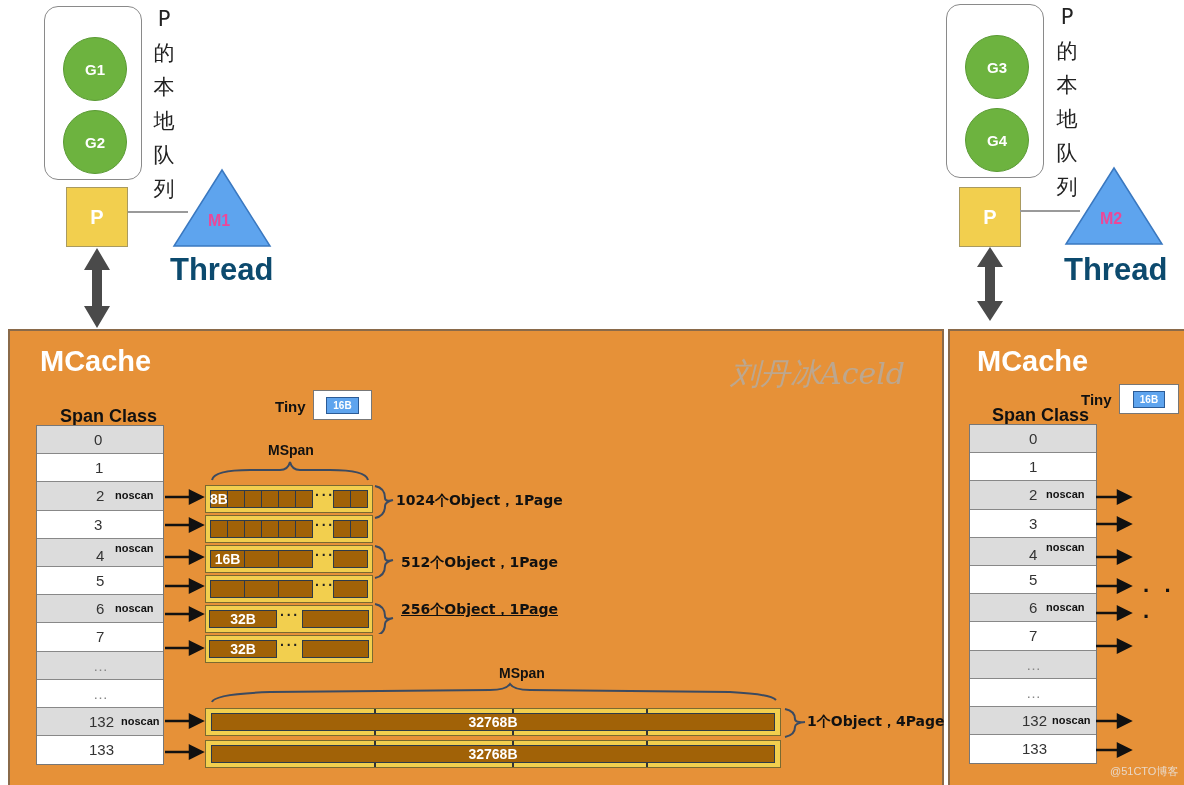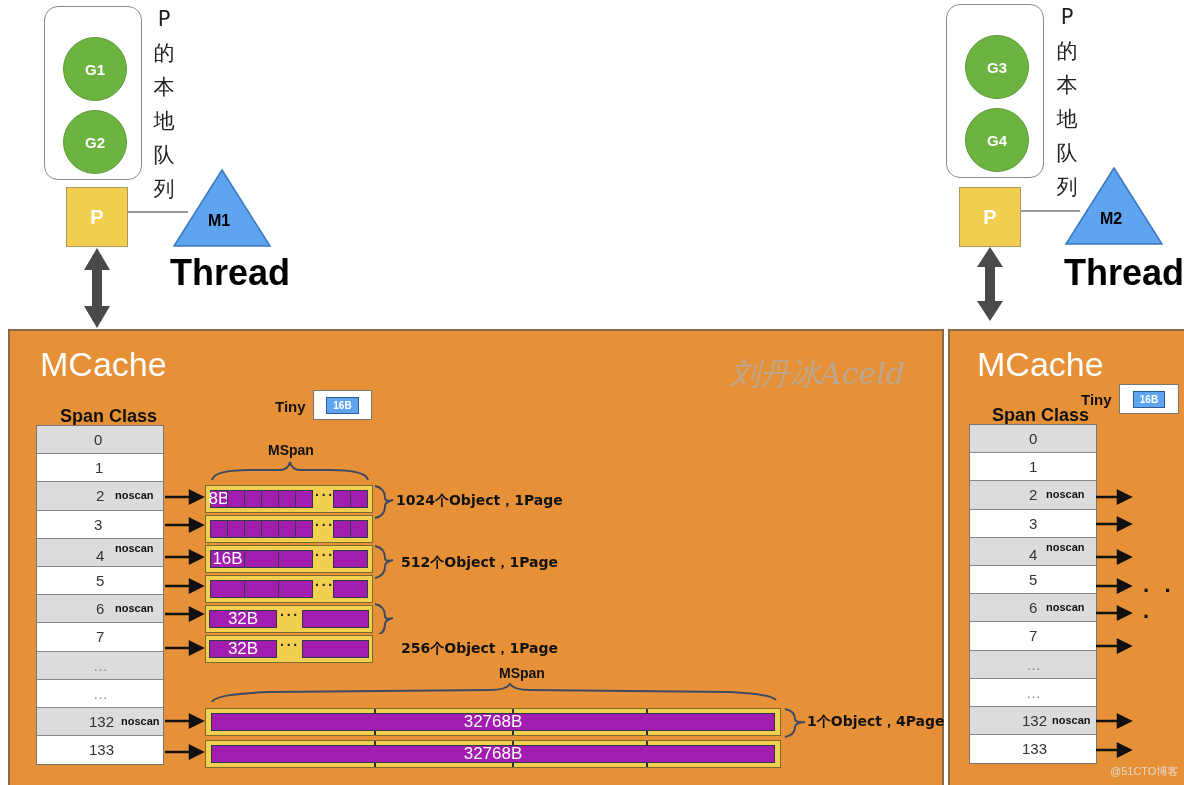--- a/index.html
+++ b/index.html
@@ -6,38 +6,38 @@
   body { width:1184px; height:785px; position:relative; background:#ffffff; overflow:hidden;
          font-family:"Liberation Sans", "DejaVu Sans", sans-serif; }
   .abs { position:absolute; }
   .queue-box { border:1.5px solid #8a8a8a; border-radius:14px; background:#fff; }
   .g-circle { width:62px; height:62px; border-radius:50%; background:#6db33f; border:1px solid #5a9a34;
               color:#fff; font-weight:bold; font-size:15px; display:flex; align-items:center; justify-content:center; }
   .vlabel { font-family:"DejaVu Sans", sans-serif; font-size:21px; color:#222; line-height:34px; width:26px; text-align:center; }
   .p-box { width:60px; height:58px; background:#f2cf4e; border:1.5px solid #a99a60; color:#fff; font-weight:bold;
            font-size:20px; display:flex; align-items:center; justify-content:center; }
   .conn { height:1.5px; background:#9a9a9a; }
-  .m-label { color:#000000; font-weight:bold; font-size:16px; }
-  .thread { color:#000000; font-weight:bold; font-size:36px; }
+  .m-label { color:#ec4899; font-weight:bold; font-size:16px; }
+  .thread { color:#0c4a6e; font-weight:bold; font-size:31px; }
   .mcache { background:#e69138; border:2px solid #8a6a4a; }
-  .mcache-title { color:#fff; font-weight:normal; font-size:34px; }
+  .mcache-title { color:#fff; font-weight:bold; font-size:29px; }
   .span-class-title { font-weight:bold; font-size:18px; color:#111; }
   .sc-table { border:1.5px solid #777; background:#fff; }
   .sc-row { height:28.2px; border-bottom:1.2px solid #888; position:relative; font-size:15px; color:#333; box-sizing:border-box; }
   .sc-row:last-child { border-bottom:none; }
   .sc-row.gray { background:#dcdcdc; }
   .sc-num { position:absolute; top:5px; }
   .sc-noscan { position:absolute; top:7px; font-size:11px; font-weight:bold; color:#111; }
   .tiny-label { font-weight:bold; font-size:15px; color:#111; }
   .tiny-box { background:#fff; border:1.5px solid #777; display:flex; align-items:center; justify-content:center; }
   .tiny-inner { background:#5ea4ee; border:1.5px solid #2b5b96; color:#fff; font-weight:bold; font-size:10px; padding:2px 6px; }
   .mspan-label { font-weight:bold; font-size:14px; color:#111; }
   .span-strip { background:#f2cf4e; border:1.5px solid #7a6a30; box-sizing:border-box; }
-  .cell { position:absolute; background:#a21caf; border:1.5px solid #2d3a4a; box-sizing:border-box; color:#fff;
-          font-weight:normal; font-size:17px; display:flex; align-items:center; justify-content:center; }
+  .cell { position:absolute; background:#a16207; border:1.5px solid #2d3a4a; box-sizing:border-box; color:#fff;
+          font-weight:bold; font-size:14px; display:flex; align-items:center; justify-content:center; }
   .dots { position:absolute; color:#222; font-weight:bold; font-size:14px; letter-spacing:2px; }
   .obj-label { font-weight:bold; font-size:14px; color:#111; font-family:"DejaVu Sans", sans-serif; }
   .watermark { color:#b5aca0; font-size:30px; font-style:italic; font-family:"DejaVu Serif", serif; opacity:0.85; }
   .wm2 { color:#e8d8c8; font-size:11px; }
   .ellipsis-big { font-size:22px; color:#111; font-weight:bold; letter-spacing:4px; }
 </style>
 </head>
 <body>
 
 <div class="abs queue-box" style="left:44px;top:6px;width:96px;height:172px;"></div>
@@ -211,21 +211,21 @@
 
 <svg class="abs" style="left:373px;top:484px;" width="30" height="150">
   <g fill="none" stroke="#3b4a60" stroke-width="2">
     <path d="M2,2 Q12,4 12,14 Q12,18 20,16 Q12,18 12,22 Q12,32 2,34"></path>
     <path d="M2,62 Q12,64 12,74 Q12,78 20,76 Q12,78 12,82 Q12,92 2,94"></path>
     <path d="M2,120 Q12,122 12,132 Q12,136 20,134 Q12,136 12,140 Q12,150 2,152"></path>
   </g>
 </svg>
 <div class="abs obj-label" style="left:396px;top:492px;">1024个Object，1Page</div>
 <div class="abs obj-label" style="left:401px;top:554px;">512个Object，1Page</div>
-<div class="abs obj-label" style="left:401px;top:640px;">256个Object，1Page</div>
+<div class="abs obj-label" style="left:401px;top:601px;text-decoration:underline;">256个Object，1Page</div>
 
 <div class="abs mspan-label" style="left:499px;top:665px;">MSpan</div>
 <svg class="abs" style="left:210px;top:682px;" width="570" height="24">
   <path d="M2,20 Q4,12 60,10 L280,8 Q296,8 300,2 Q304,8 320,8 L520,10 Q560,12 566,18" fill="none" stroke="#3b4a60" stroke-width="2"></path>
 </svg>
 <div class="abs span-strip" style="left:205px;top:708px;width:576px;height:28px;">
   <div class="abs" style="left:168px;top:0;width:1.5px;height:26px;background:#333;"></div>
   <div class="abs" style="left:306px;top:0;width:1.5px;height:26px;background:#333;"></div>
   <div class="abs" style="left:440px;top:0;width:1.5px;height:26px;background:#333;"></div>
   <div class="cell" style="left:5px;top:4px;width:564px;height:18px;">32768B</div>

